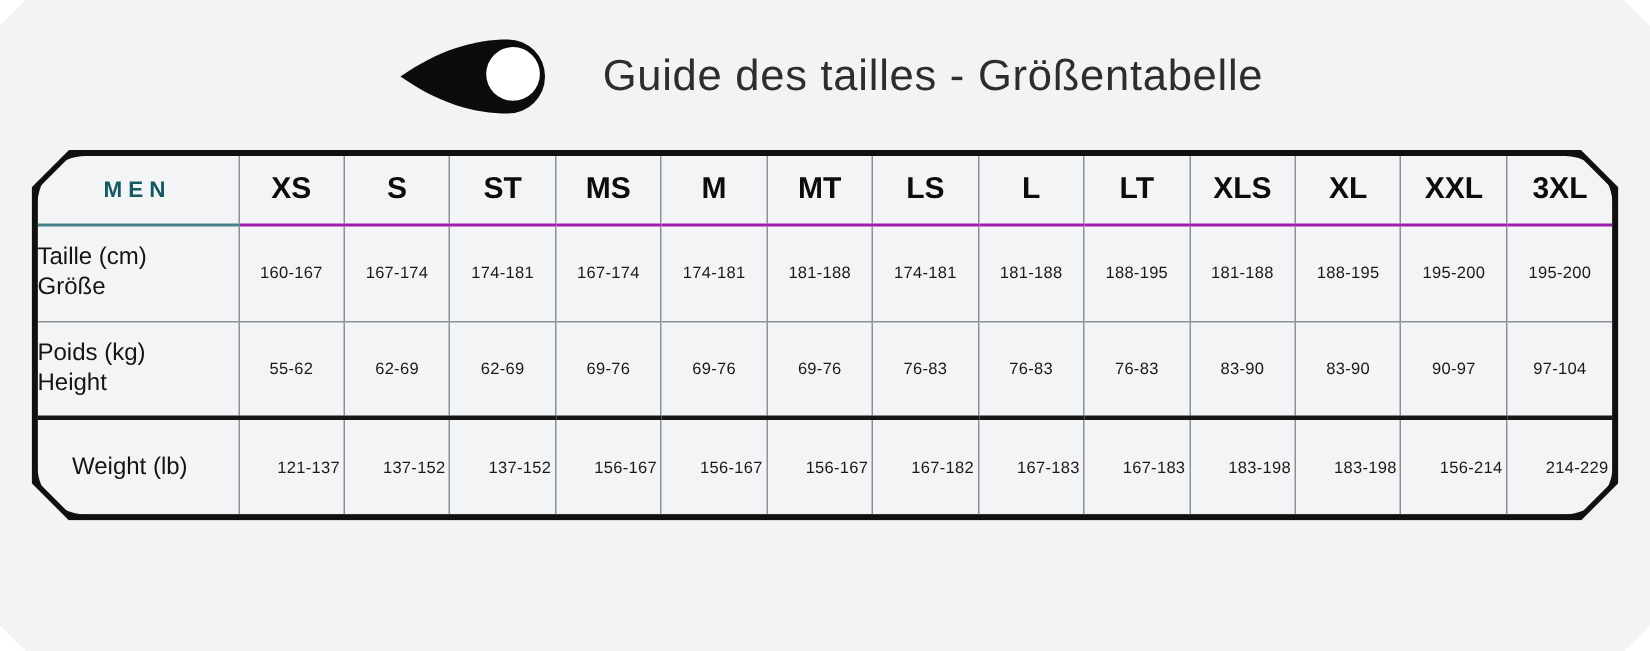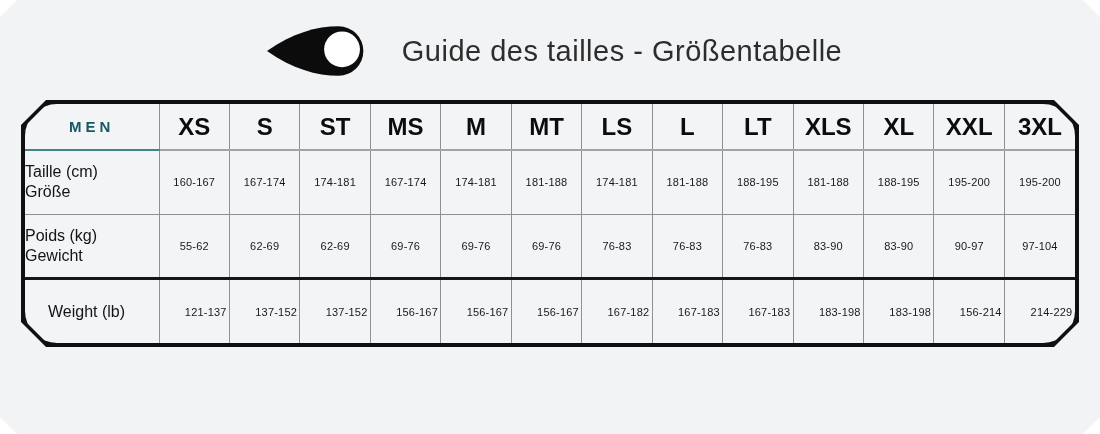--- a/index.html
+++ b/index.html
@@ -52,22 +52,22 @@
     color: #191919;
   }
   
   tr > *:first-child { border-left: none; }
   tr > *:last-child  { border-right: none; }
   thead tr > * { border-top: none; }
   tbody tr:last-child > * { border-bottom: none; padding-left: 23px; }
 
   thead th {
     height: 46px;
-    font-size: 24px; font-weight: 700; color: #0c0c0c;
-    border-bottom: 2px solid #a3a3a3;
+    font-size: 20px; font-weight: 700; color: #0c0c0c;
+    border-bottom: 2px solid #a21caf;
   }
   thead th.men-cell {
     font-size: 15px; font-weight: 700;
     color: #155a63; letter-spacing: 4px;
     border-bottom: 2px solid #49818a;
   }
   tbody td {
     height: 48px;
     font-size: 11px; letter-spacing: 0.2px;
   }
@@ -126,21 +126,21 @@
               <td>181-188</td>
               <td>174-181</td>
               <td>181-188</td>
               <td>188-195</td>
               <td>181-188</td>
               <td>188-195</td>
               <td>195-200</td>
               <td>195-200</td>
             </tr>
             <tr class="divider">
-              <th class="row-label"><span>Poids (kg)</span><br><span>Gewicht</span></th>
+              <th class="row-label"><span>Poids (kg)</span><br><span>Height</span></th>
               <td>55-62</td>
               <td>62-69</td>
               <td>62-69</td>
               <td>69-76</td>
               <td>69-76</td>
               <td>69-76</td>
               <td>76-83</td>
               <td>76-83</td>
               <td>76-83</td>
               <td>83-90</td>

